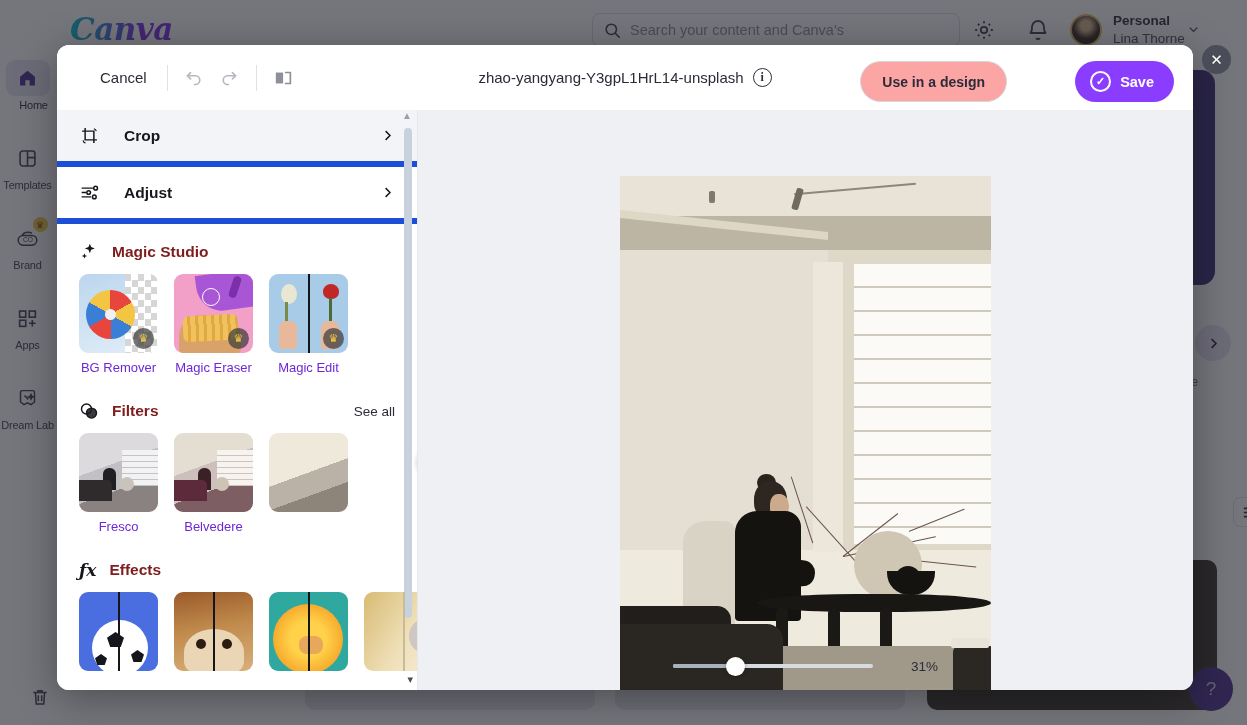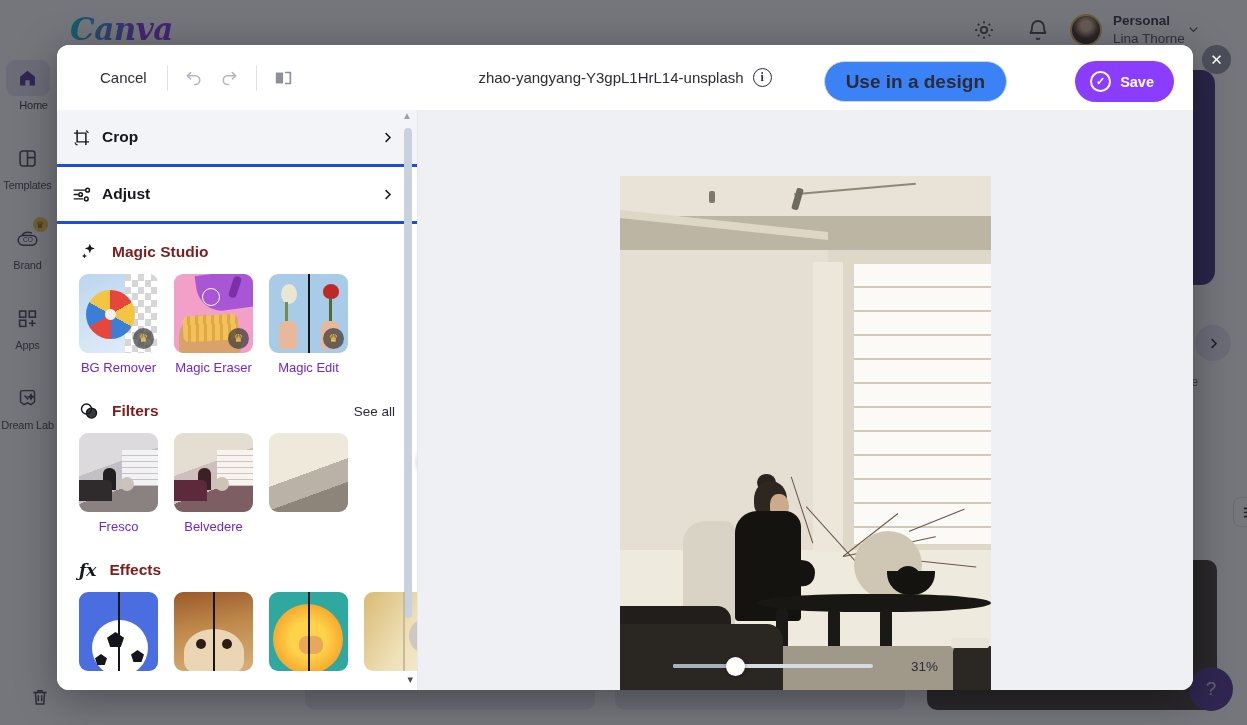--- a/index.html
+++ b/index.html
@@ -108,22 +108,22 @@
   .hicon { width: 34px; height: 34px; display:flex; align-items:center; justify-content:center; border-radius:6px; color:#6e707d; }
   .modal-title-wrap {
     position: absolute; left: 0; right: 0; top: 0; height: 65px;
     display: flex; align-items: center; justify-content: center; gap: 9px; pointer-events: none;
   }
   .modal-title { font-size: 15px; color: #2b2c38; }
   .info-ico { width: 19px; height: 19px; border: 1.6px solid #2b2c38; border-radius: 50%;
     display:flex;align-items:center;justify-content:center;font-size:12px;color:#2b2c38;font-family:"Liberation Serif",serif;font-weight:700; pointer-events:auto; }
   .btn-use {
     position: absolute; right: 186px; top: 16px; height: 41px; padding: 0 21px;
-    border: 1px solid #d5d6dd; border-radius: 22px; background: #3b82f6;
-    font-size: 19px; color: #2b2c38; font-weight: 600; cursor: pointer; font-family: inherit;
+    border: 1px solid #d5d6dd; border-radius: 22px; background: #fca5a5;
+    font-size: 14px; color: #2b2c38; font-weight: 600; cursor: pointer; font-family: inherit;
   }
   .btn-save {
     position: absolute; right: 19px; top: 16px; height: 41px; padding: 0 20px 0 15px;
     border: none; border-radius: 22px; background: #8b3dff; color: #fff;
     font-size: 14.5px; font-weight: 700; cursor: pointer; font-family: inherit;
     display: flex; align-items: center; gap: 9px;
   }
   .save-check { width: 21px; height: 21px; border: 2px solid #fff; border-radius: 50%;
     display:flex; align-items:center; justify-content:center; font-size: 11px; }
   .modal-close {
@@ -131,22 +131,22 @@
     border-radius: 50%; background: #4a4c57; color: #fff;
     display: flex; align-items: center; justify-content: center; font-size: 15px; z-index: 60;
   }
 
   
   .panel {
     position: absolute; left: 0; top: 65px; width: 361px; bottom: 0;
     background: #fff; border-right: 1px solid #e6e7ec; overflow: hidden;
   }
   .panel-row {
-    height: 57px; display: flex; align-items: center; padding: 0 22px 0 14px;
-    border-bottom: 3px solid #1d4ed8; gap: 10px; cursor: pointer;
+    height: 57px; display: flex; align-items: center; padding: 0 22px 0 22px;
+    border-bottom: 6px solid #1d4ed8; gap: 24px; cursor: pointer;
   }
   .panel-row.hl { background: #f2f4f7; }
   .panel-row .rtitle { font-size: 15.5px; font-weight: 700; color: #16171c; }
   .panel-row .chev { margin-left: auto; color: #16171c; }
 
   .sec-head { display: flex; align-items: center; gap: 13px; padding: 18px 22px 0 22px; }
   .sec-head .stitle { font-size: 15.5px; font-weight: 700; color: #7f1d1d; }
   .see-all { margin-left: auto; font-size: 13.5px; color: #2b2c38; cursor: pointer; }
 
   .thumbs { display: flex; gap: 16px; padding: 12px 0 0 22px; position: relative; }
@@ -226,20 +226,29 @@
   svg { display: block; }
 </style>
 </head>
 <body>
 
 <div class="app-root">
 
   <div class="app-topbar">
     <div class="canva-logo">Canva</div>
 
+    <div class="app-search">
+      <span>
+        <svg width="19" height="19" viewBox="0 0 24 24" fill="none" stroke="#3d3f4c" stroke-width="2">
+          <circle cx="10.5" cy="10.5" r="6.5"></circle>
+            <line x1="15.5" y1="15.5" x2="21" y2="21"></line>
+        </svg>
+      </span>
+      <span class="ph">Search your content and Canva's</span>
+    </div>
 
     <span class="topicon" style="left:972px">
       <svg width="24" height="24" viewBox="0 0 24 24" fill="none" stroke="#3d3f4c" stroke-width="1.8">
         <circle cx="12" cy="12" r="3.2"></circle>
         <path d="M12 3.2v2M12 18.8v2M3.2 12h2M18.8 12h2M5.9 5.9l1.4 1.4M16.7 16.7l1.4 1.4M18.1 5.9l-1.4 1.4M7.3 16.7l-1.4 1.4"></path>
       </svg>
     </span>
     <span class="topicon" style="left:1026px">
       <svg width="24" height="24" viewBox="0 0 24 24" fill="none" stroke="#3d3f4c" stroke-width="1.8">
         <path d="M6 9a6 6 0 0 1 12 0c0 5 2 6 2 6H4s2-1 2-6z"></path>

